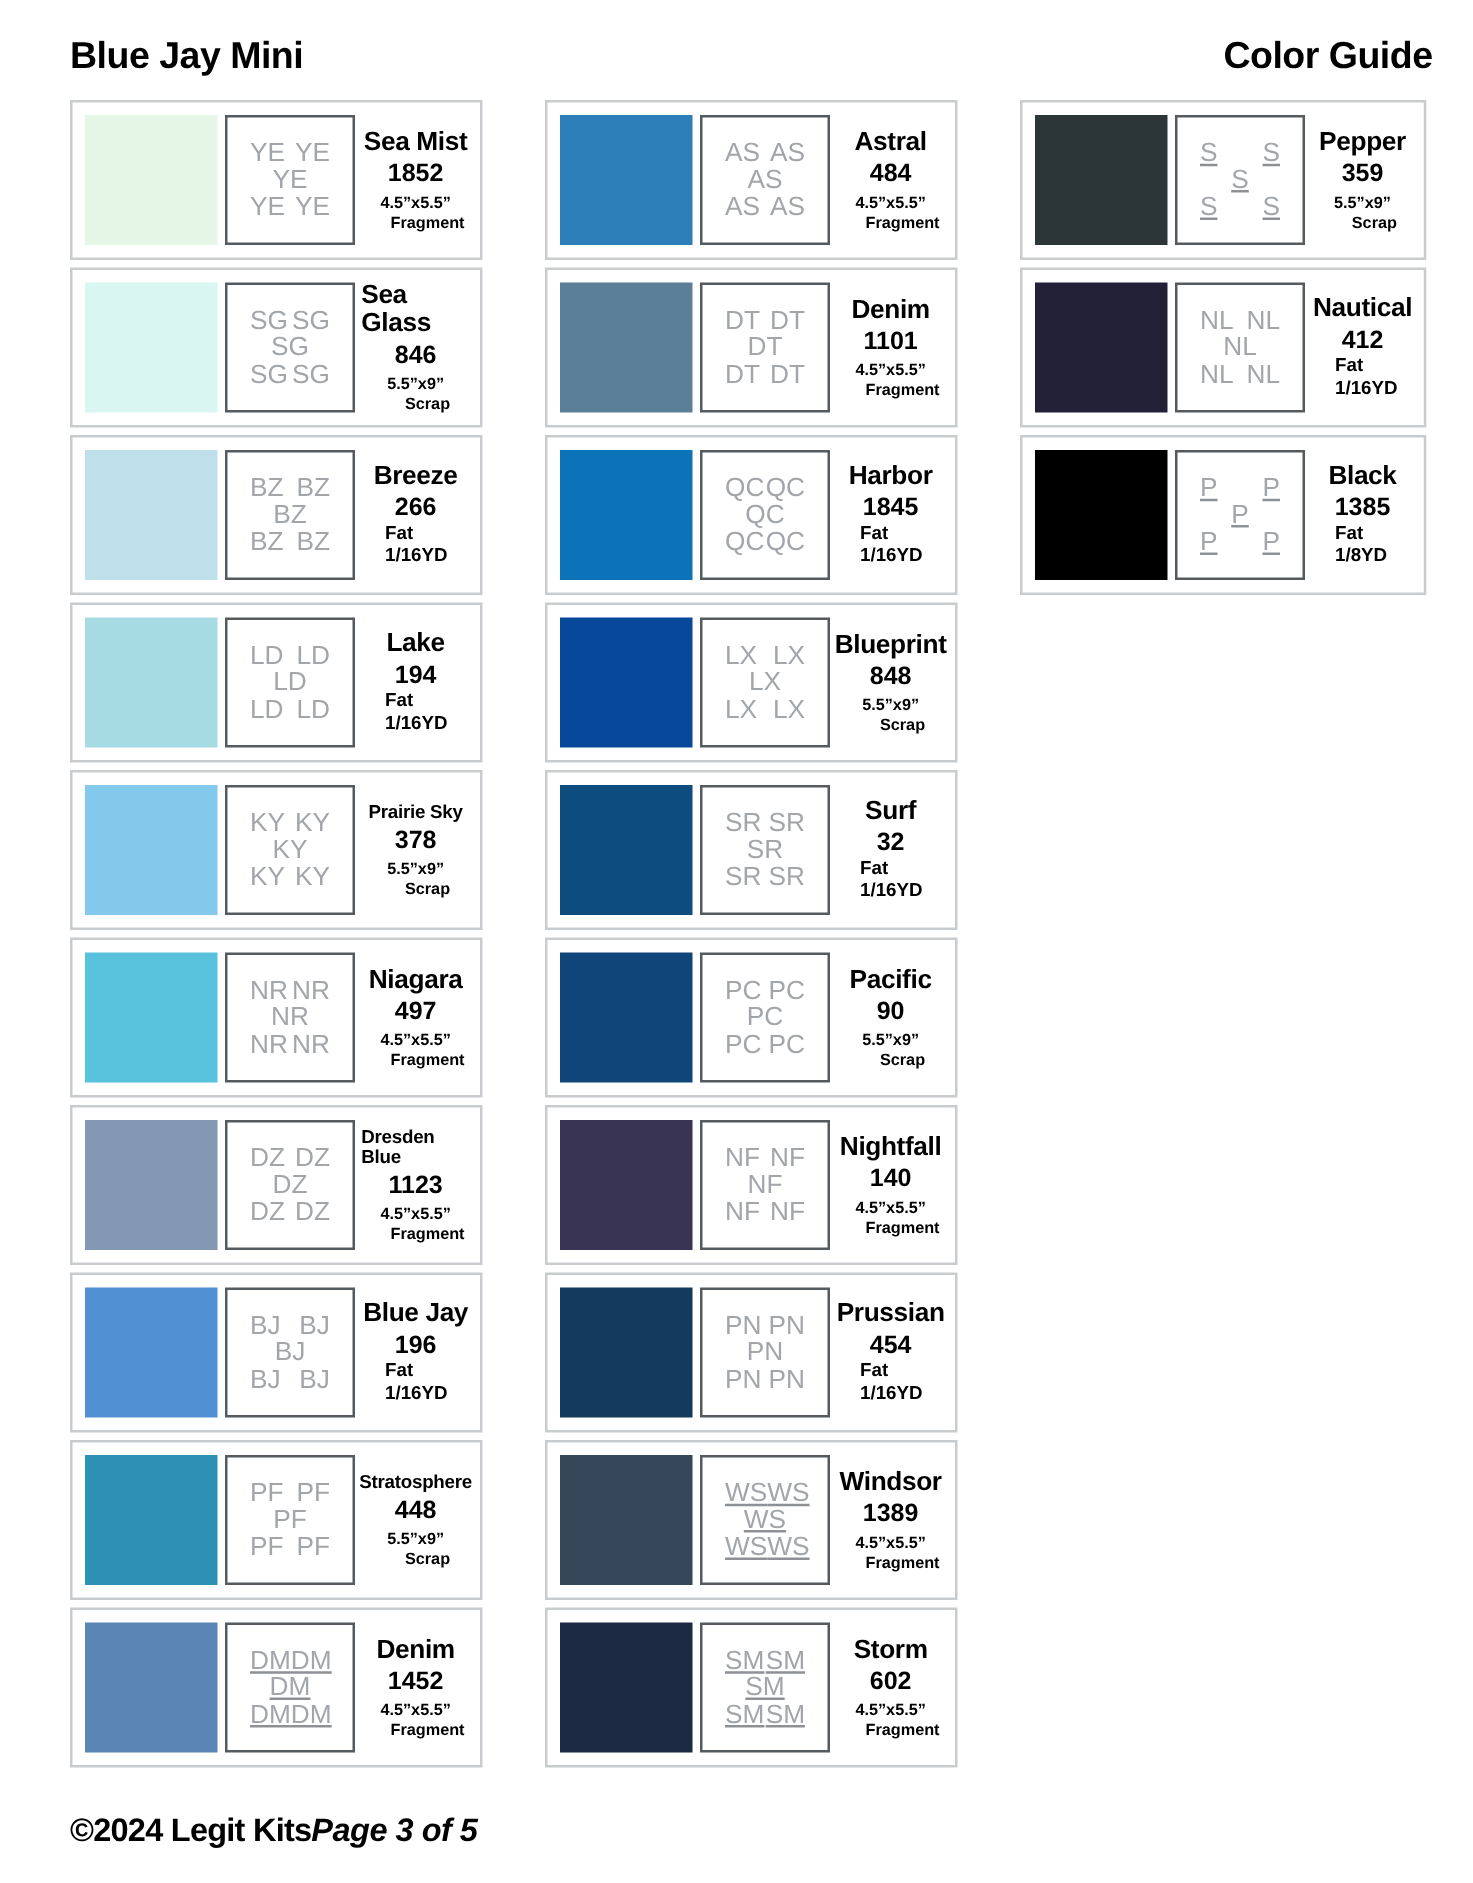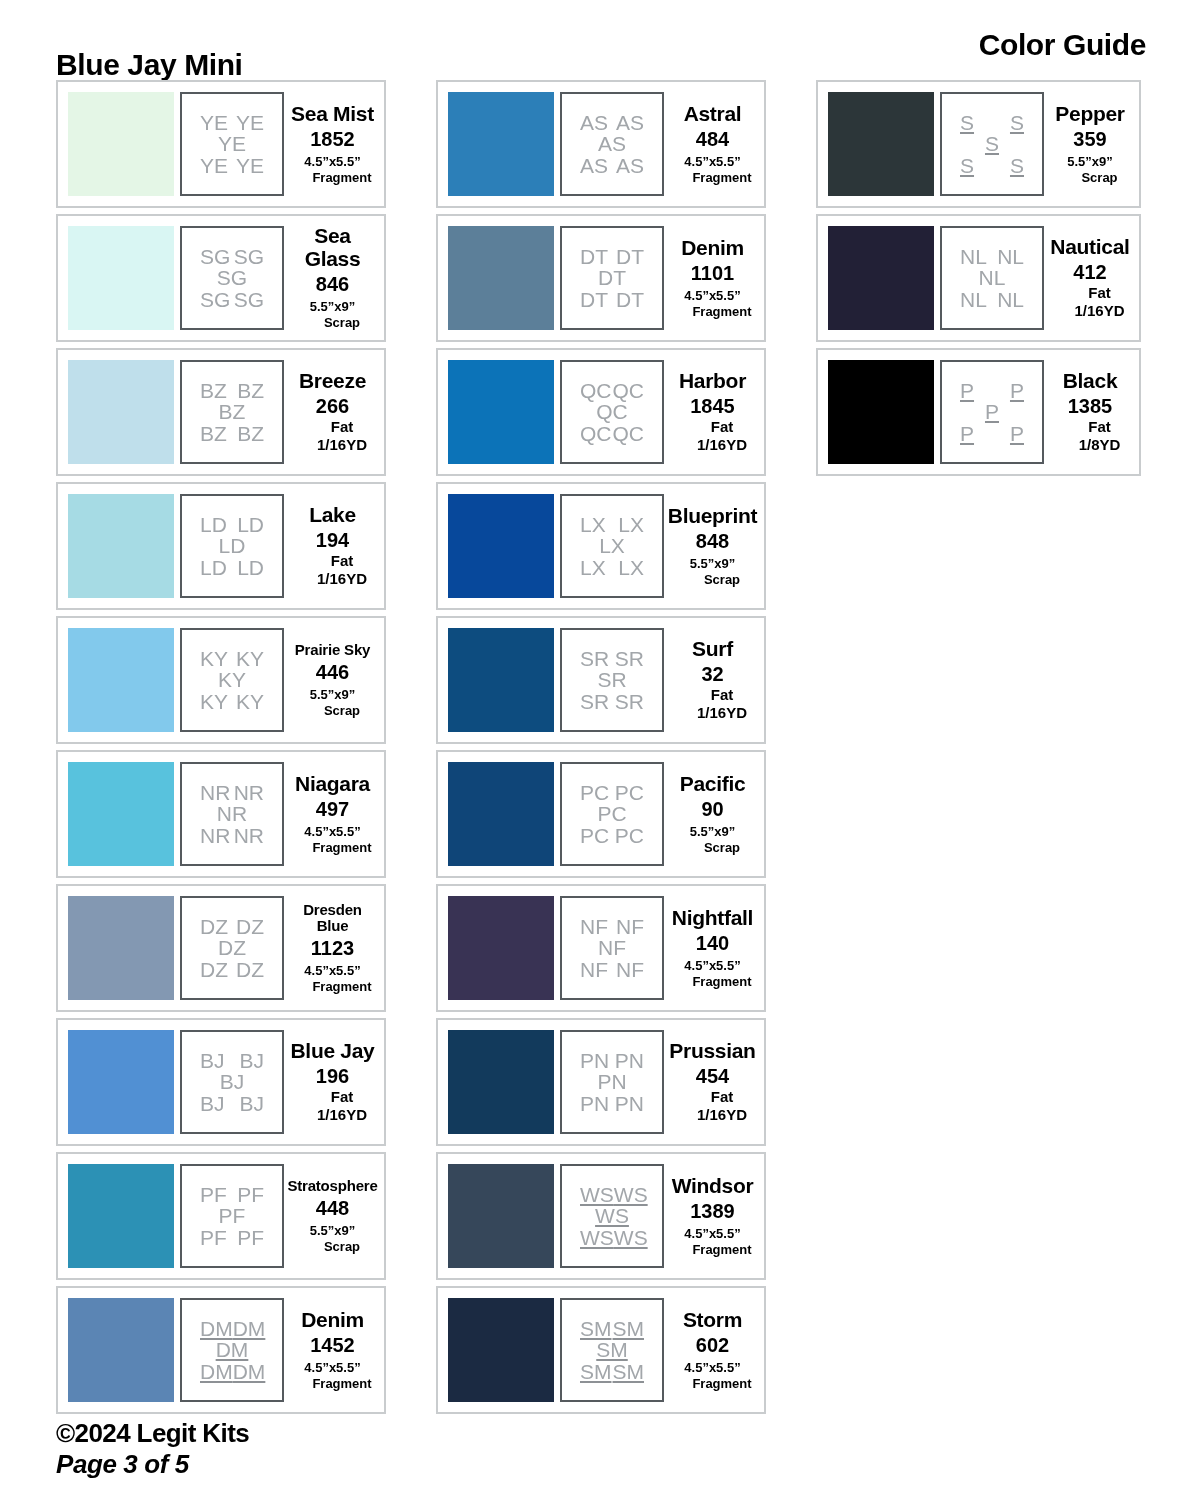--- a/index.html
+++ b/index.html
@@ -30,21 +30,20 @@
     padding: 0 32px 0 56px;
     display: flex;
     align-items: flex-start;
     justify-content: space-between;
   }
   .doc-title {
     font-size: 30px;
     font-weight: bold;
     letter-spacing: -0.4px;
     line-height: 1;
-    margin-top: 20px;
   }
   .guide-title {
     font-size: 30px;
     font-weight: bold;
     letter-spacing: -0.4px;
     line-height: 1;
     text-align: center;
   }
 
   
@@ -108,21 +107,20 @@
     text-decoration: underline;
     text-decoration-color: #8d9195;
     text-underline-offset: 2px;
   }
 
   .info {
     flex: 1 1 auto;
     min-width: 0;
     padding-left: 5px;
     padding-right: 2px;
-    text-align: center;
     display: flex;
     flex-direction: column;
     justify-content: center;
     align-items: center;
     gap: 1px;
   }
   .c-name {
     font-size: 21px;
     font-weight: bold;
     line-height: 1.06;
@@ -150,21 +148,20 @@
   .c-cut.wide { font-size: 15px; }
 
   
   .footer {
     position: absolute;
     bottom: 26px; left: 0; right: 0;
     padding: 0 32px 0 56px;
     display: flex;
     align-items: baseline;
     justify-content: flex-start;
-    flex-direction: column;
   }
   .copyright {
     font-size: 26px;
     font-weight: bold;
     letter-spacing: -0.6px;
   }
   .pageno {
     font-size: 26px;
     font-weight: bold;
     letter-spacing: -0.4px;
@@ -279,21 +276,21 @@
             <div class="code-row center">
               <span class="code">KY</span>
             </div>
             <div class="code-row">
               <span class="code">KY</span>
               <span class="code">KY</span>
             </div>
           </div>
           <div class="info">
             <div class="c-name small">Prairie Sky</div>
-            <div class="c-num">446</div>
+            <div class="c-num">378</div>
             <div class="c-size">5.5”x9”</div>
             <div class="c-cut">Scrap</div>
           </div>
         </div>
         <div class="card">
           <div class="swatch" style="background: rgb(88, 194, 221);"></div>
           <div class="code-box">
             <div class="code-row">
               <span class="code">NR</span>
               <span class="code">NR</span>

